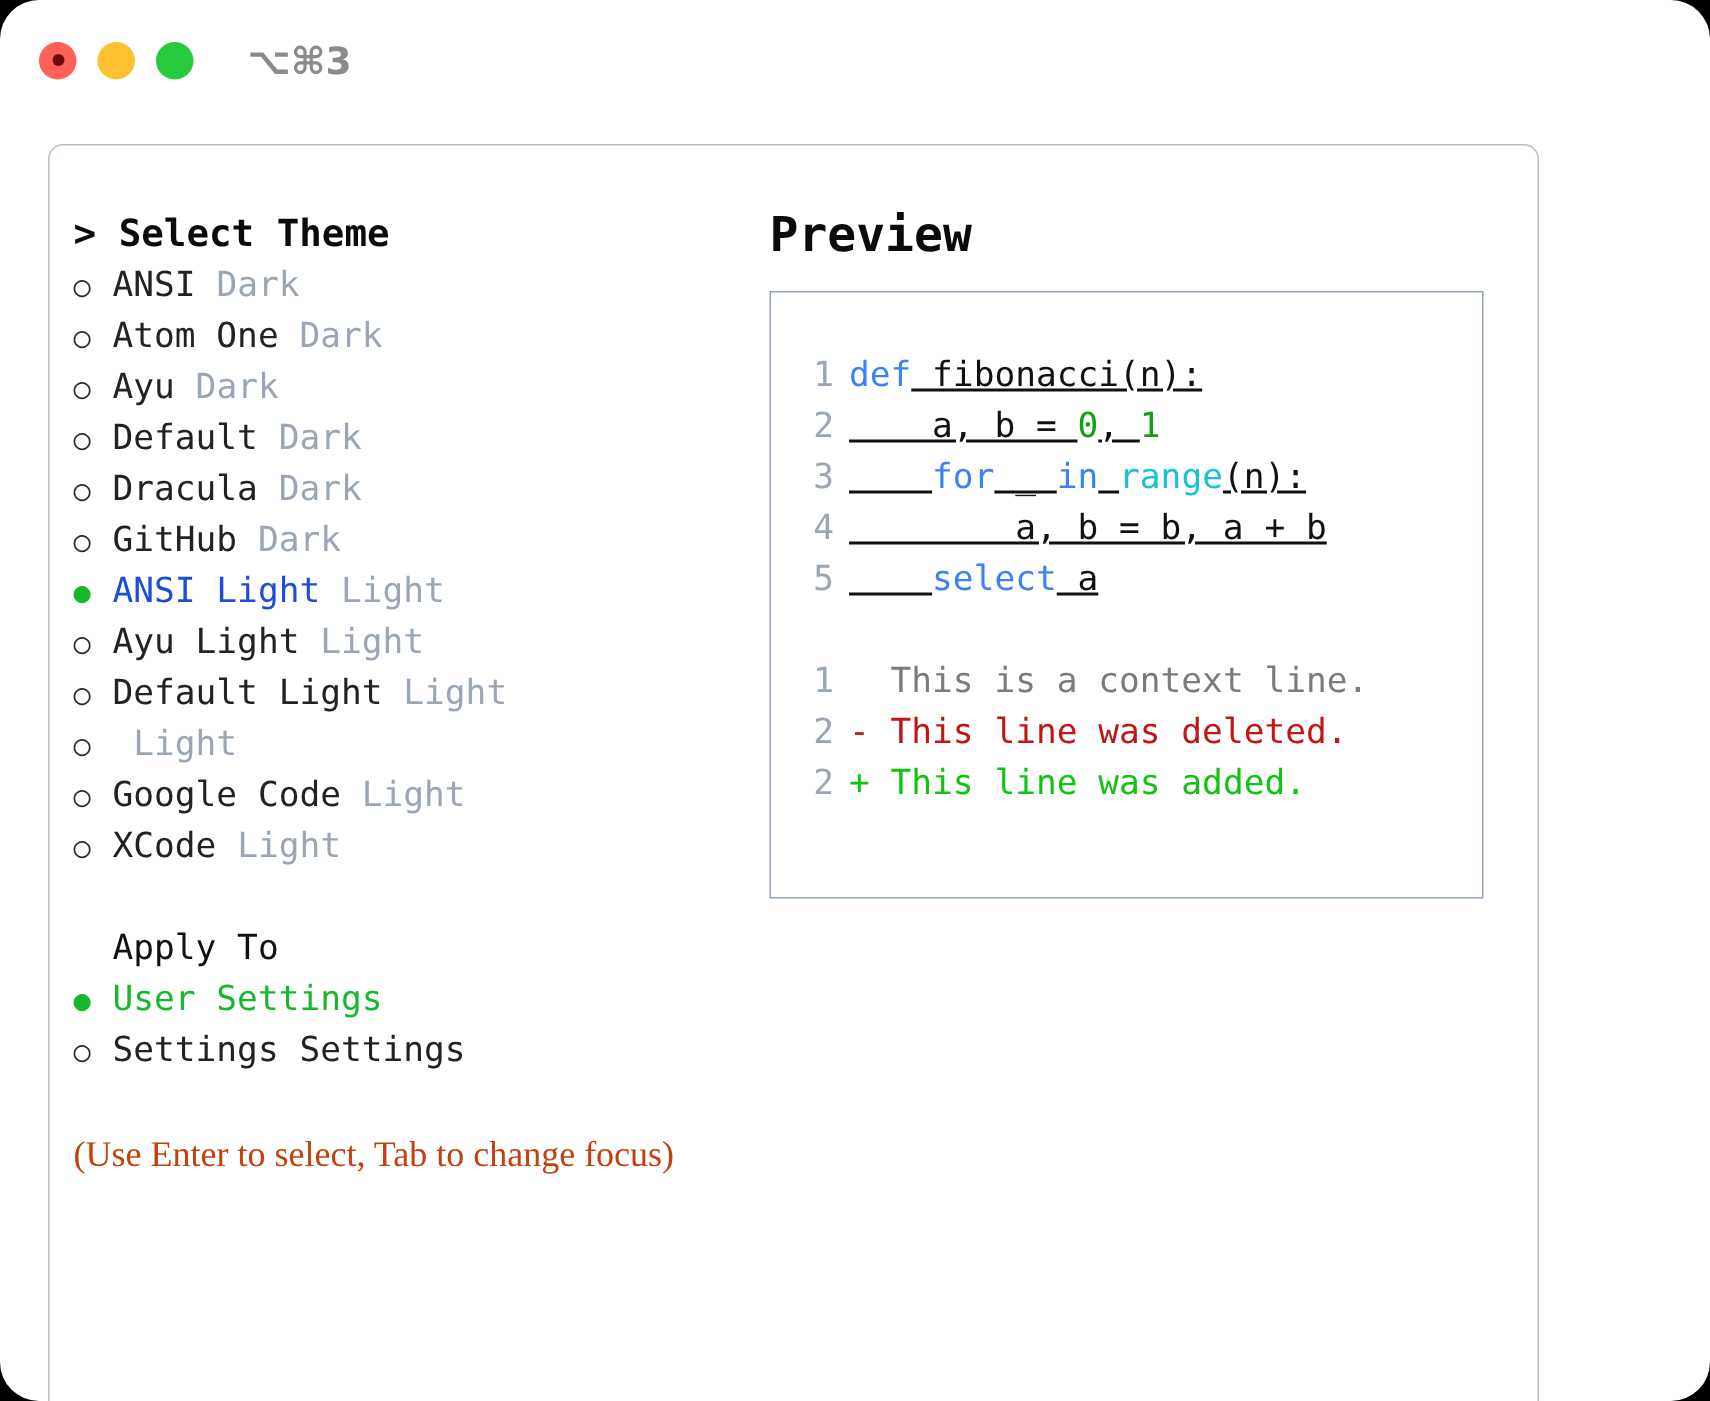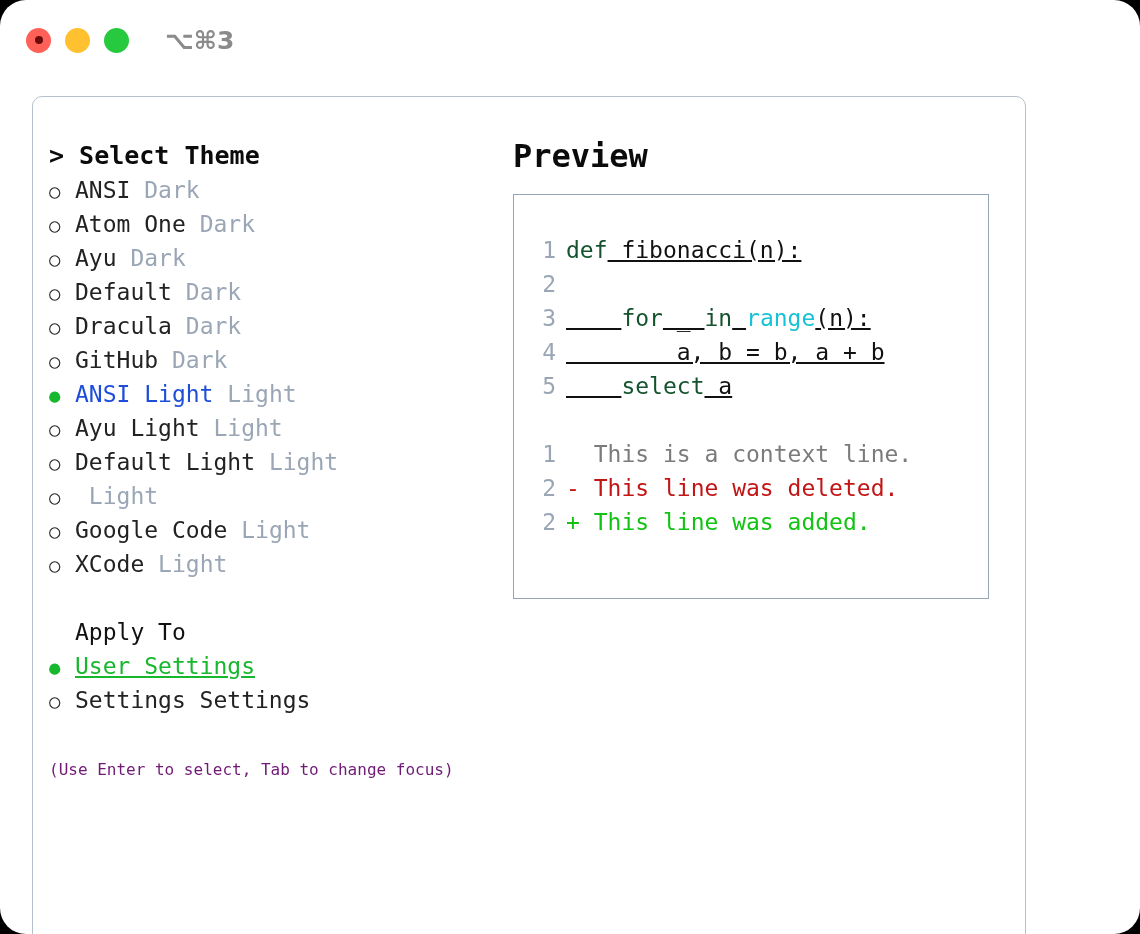--- a/index.html
+++ b/index.html
@@ -123,29 +123,30 @@
   }
   .apply-row {
     display: flex;
     align-items: baseline;
     line-height: 34px;
     height: 34px;
     font-size: 23px;
     white-space: pre;
   }
   .apply-row .label { color: #222222; }
-  .apply-row.selected .label { color: #18b82e; text-decoration: underline; }
+  .apply-row.selected .label { color: #18b82e; }
   .apply-row.selected .bullet { color: #18b82e; }
 
   .hint {
     margin-top: 36px;
     width: 410px;
-    font-size: 16px;
-    line-height: 34px;
-    color: #701a75;
+    font-size: 24px;
+    line-height: 34px;
+    color: #c2410c;
+    font-family: Liberation Serif, serif;
   }
 
   
   .right-pane {
     position: absolute;
     left: 480px;
     top: 42px;
     width: 490px;
   }
   .preview-title {
@@ -172,21 +173,21 @@
     white-space: pre;
   }
   .lineno {
     width: 30px;
     flex: 0 0 30px;
     text-align: right;
     color: #9aa6b5;
     margin-right: 10px;
   }
   .code-text { color: #111111; }
-  .tok-kw  { color: #14532d; }
+  .tok-kw  { color: #3b82f6; }
   .tok-num { color: #12a112; }
   .tok-fn  { color: #18c2d6; }
   .tok-plain { color: #111111; text-decoration: underline; }
 
   .gap { height: 34px; }
 
   .diff-line { display: flex; font-size: 23px; line-height: 34px; height: 34px; white-space: pre; }
   .diff-ctx { color: #7b7b7b; }
   .diff-del { color: #c21515; }
   .diff-add { color: #12c312; }
@@ -231,21 +232,21 @@
           <div class="apply-row"><span class="bullet">○</span><span class="label">Settings Settings</span></div>
         </div>
       <div class="hint">(Use Enter to select, Tab to change focus)</div>
     </div>
 
     <div class="right-pane">
       <div class="preview-title">Preview</div>
       <div class="preview-box">
         <div id="code-block">
             <div class="code-line"><span class="lineno">1</span><span class="code-text"><span class="tok-kw">def</span><span class="tok-plain"> fibonacci(n):</span></span></div>
-            <div class="code-line"><span class="lineno">2</span></div>
+            <div class="code-line"><span class="lineno">2</span><span class="code-text"><span class="tok-plain">    a, b = </span><span class="tok-num">0</span><span class="tok-plain">, </span><span class="tok-num">1</span></span></div>
             <div class="code-line"><span class="lineno">3</span><span class="code-text"><span class="tok-plain">    </span><span class="tok-kw">for</span><span class="tok-plain"> _ </span><span class="tok-kw">in</span><span class="tok-plain"> </span><span class="tok-fn">range</span><span class="tok-plain">(n):</span></span></div>
             <div class="code-line"><span class="lineno">4</span><span class="code-text"><span class="tok-plain">        a, b = b, a + b</span></span></div>
             <div class="code-line"><span class="lineno">5</span><span class="code-text"><span class="tok-plain">    </span><span class="tok-kw">select</span><span class="tok-plain"> a</span></span></div>
           </div>
         <div class="gap"></div>
         <div id="diff-block">
             <div class="diff-line"><span class="lineno">1</span><span class="diff-ctx">  </span><span class="diff-ctx">This is a context line.</span></div>
             <div class="diff-line"><span class="lineno">2</span><span class="diff-del">- </span><span class="diff-del">This line was deleted.</span></div>
             <div class="diff-line"><span class="lineno">2</span><span class="diff-add">+ </span><span class="diff-add">This line was added.</span></div>
           </div>

